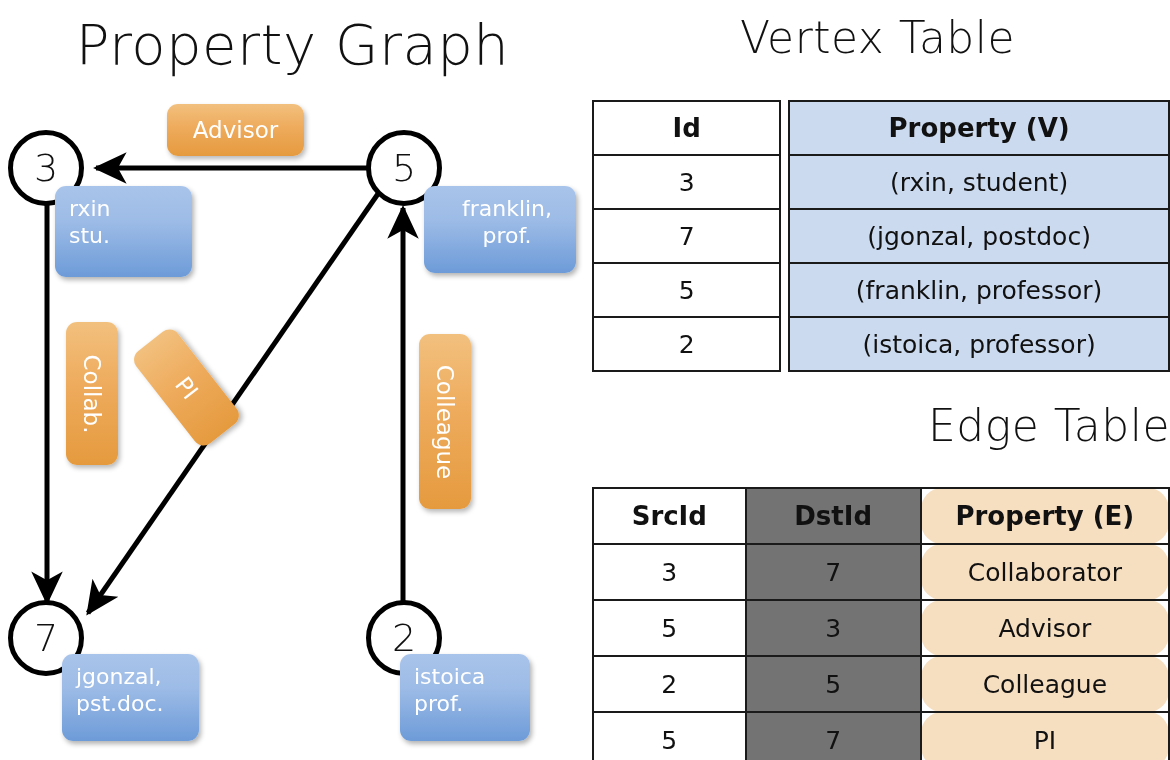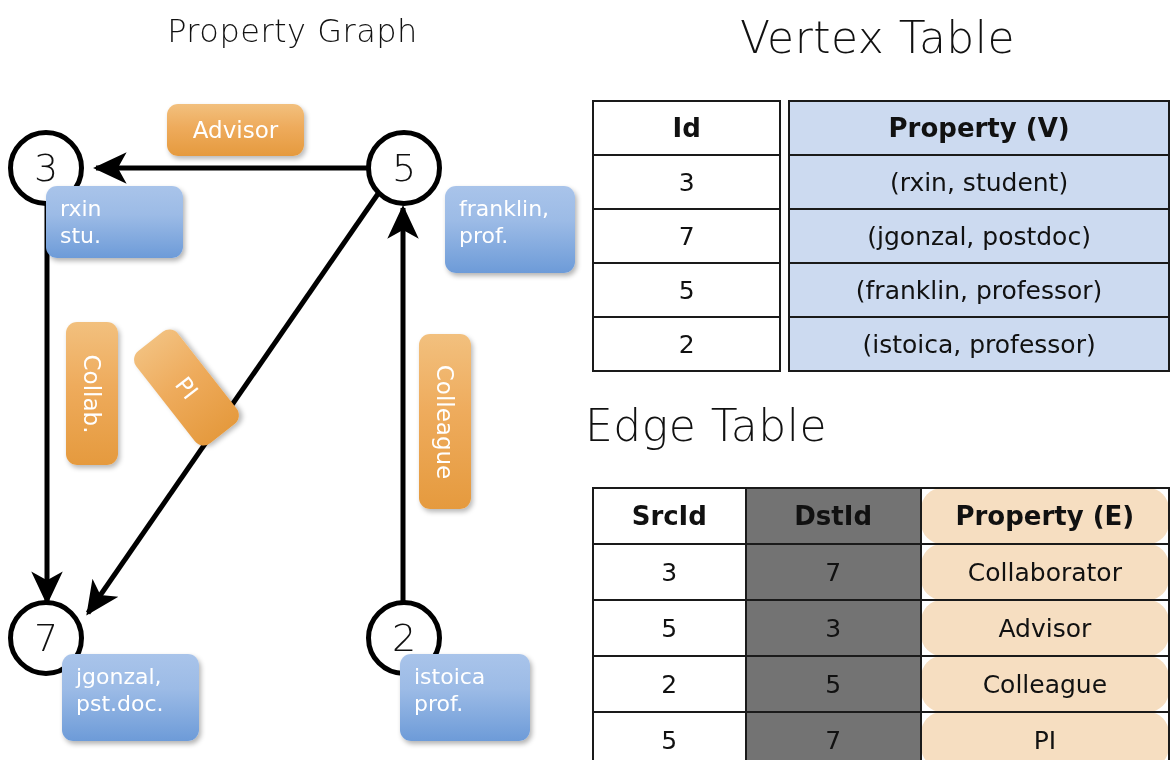--- a/index.html
+++ b/index.html
@@ -21,30 +21,30 @@
     position: absolute;
     font-family: "DejaVu Sans", sans-serif;
     font-weight: 300;
     color: #111111;
     white-space: nowrap;
     letter-spacing: 0.5px;
   }
   #title-property-graph {
     left: 0; top: 12px; width: 585px;
     text-align: center;
-    font-size: 32px;
+    font-size: 56px;
   }
   #title-vertex-table {
     left: 585px; top: 12px; width: 585px;
     text-align: center;
     font-size: 44px;
   }
   #title-edge-table {
     left: 585px; top: 400px; width: 585px;
-    text-align: left;
+    text-align: right;
     font-size: 44px;
   }
 
   
   #graph-panel {
     position: absolute;
     left: 0; top: 0;
     width: 585px; height: 760px;
   }
   #graph-edges {
@@ -180,26 +180,26 @@
   <div class="node" style="left:366px; top:130px;">
     <span>5</span>
   </div>
   <div class="node" style="left:8px;  top:600px;">
     <span>7</span>
   </div>
   <div class="node" style="left:366px; top:600px;">
     <span>2</span>
   </div>
 
-  <div class="vprop" style="left:46px; top:186px; width:137px; height:72px;">
+  <div class="vprop" style="left:55px; top:186px; width:137px; height:91px;">
     <div>rxin</div>
     <div>stu.</div>
   </div>
 
-  <div class="vprop" style="left:445px; top:186px; width:130px; height:87px;">
+  <div class="vprop" style="left:424px; top:186px; width:152px; height:87px;text-align:center;">
     <div>franklin,</div>
     <div>prof.</div>
   </div>
 
   <div class="vprop" style="left:62px; top:654px; width:137px; height:87px;">
     <div>jgonzal,</div>
     <div>pst.doc.</div>
   </div>
 
   <div class="vprop" style="left:400px; top:654px; width:130px; height:87px;">

